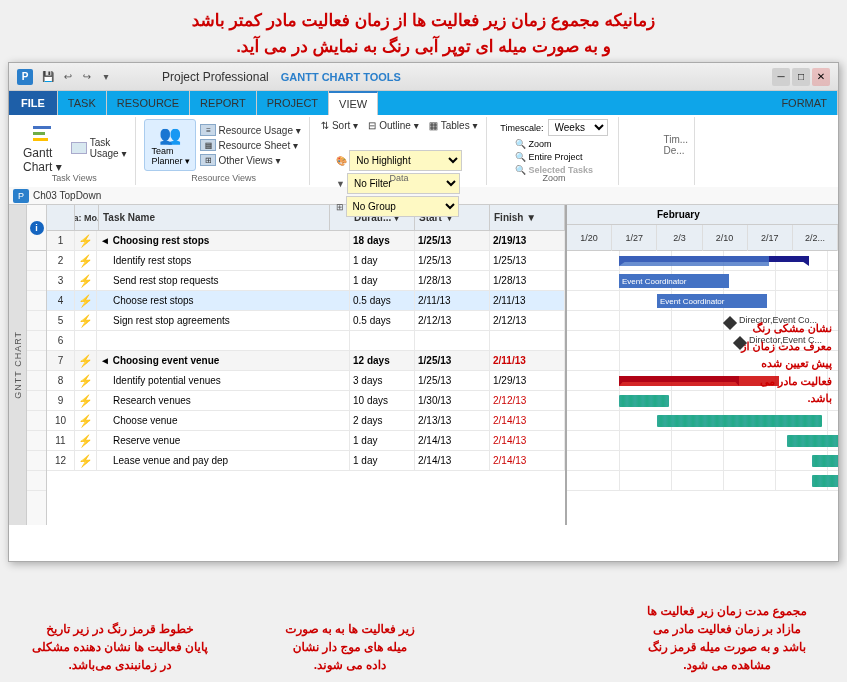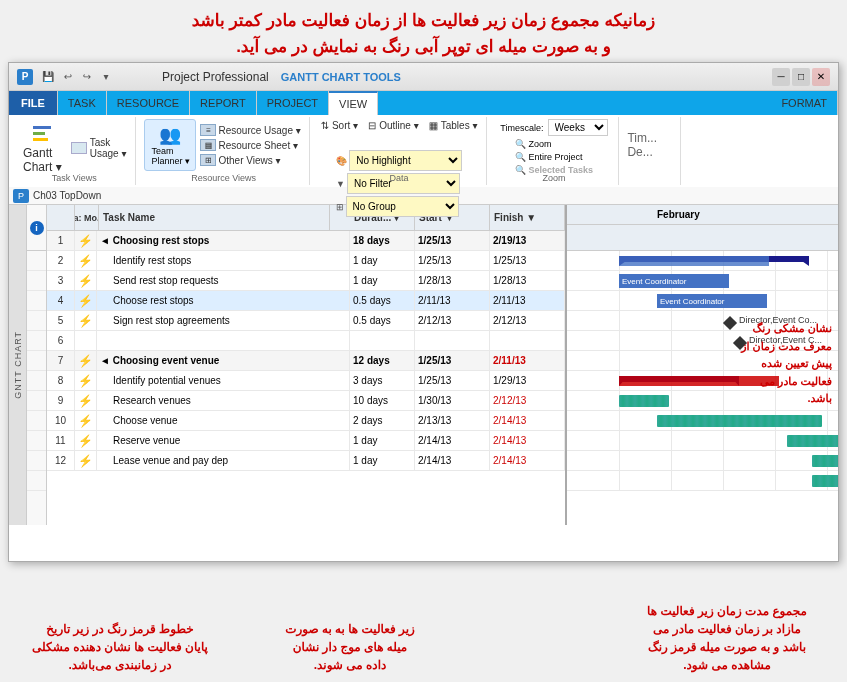--- a/index.html
+++ b/index.html
@@ -617,21 +617,21 @@
           <div class="zoom-btn">🔍 Zoom</div>
           <div class="zoom-btn">🔍 Entire Project</div>
           <div class="zoom-btn" style="color:#aaa;font-weight:bold;">🔍 Selected Tasks</div>
         </div>
       </div>
       <span class="ribbon-group-label">Zoom</span>
     </div>
 
     <div class="ribbon-group" style="min-width:60px;">
       <div class="ribbon-group-content">
-        <div style="font-size:12px;color:#666;">Tim...<br>De...</div>
+        <div style="font-size:10px;color:#666;margin-left:36px;">Tim...<br>De...</div>
       </div>
     </div>
   </div>
 
   <div style="height:18px;background:#f8f8f8;border-bottom:1px solid #ccc;display:flex;align-items:center;padding:0 4px;gap:4px;">
     <div style="width:16px;height:14px;background:#2a7fcb;display:flex;align-items:center;justify-content:center;color:white;font-size:9px;border-radius:2px;">P</div>
     <span style="font-size:10px;color:#333;">Ch03 TopDown</span>
   </div>
 
   <div style="display:flex;flex:1;overflow:hidden;height:calc(100% - 178px);">
@@ -800,20 +800,28 @@
         <div class="cell cell-finish red-text">2/14/13</div>
       </div>
     </div>
 
     <div class="gantt-chart-area">
 
       <div class="gantt-header">
         <div class="gantt-month-row">
           <span style="margin-left:80px;">February</span>
         </div>
+        <div class="gantt-week-row">
+          <div class="week-col">1/20</div>
+          <div class="week-col">1/27</div>
+          <div class="week-col">2/3</div>
+          <div class="week-col">2/10</div>
+          <div class="week-col">2/17</div>
+          <div class="week-col">2/2...</div>
+        </div>
       </div>
 
       <div class="gantt-rows">
 
         <div class="gantt-grid-line" style="left:52px;"></div>
         <div class="gantt-grid-line" style="left:104px;"></div>
         <div class="gantt-grid-line" style="left:156px;"></div>
         <div class="gantt-grid-line" style="left:208px;"></div>
         <div class="gantt-grid-line" style="left:260px;"></div>
 

